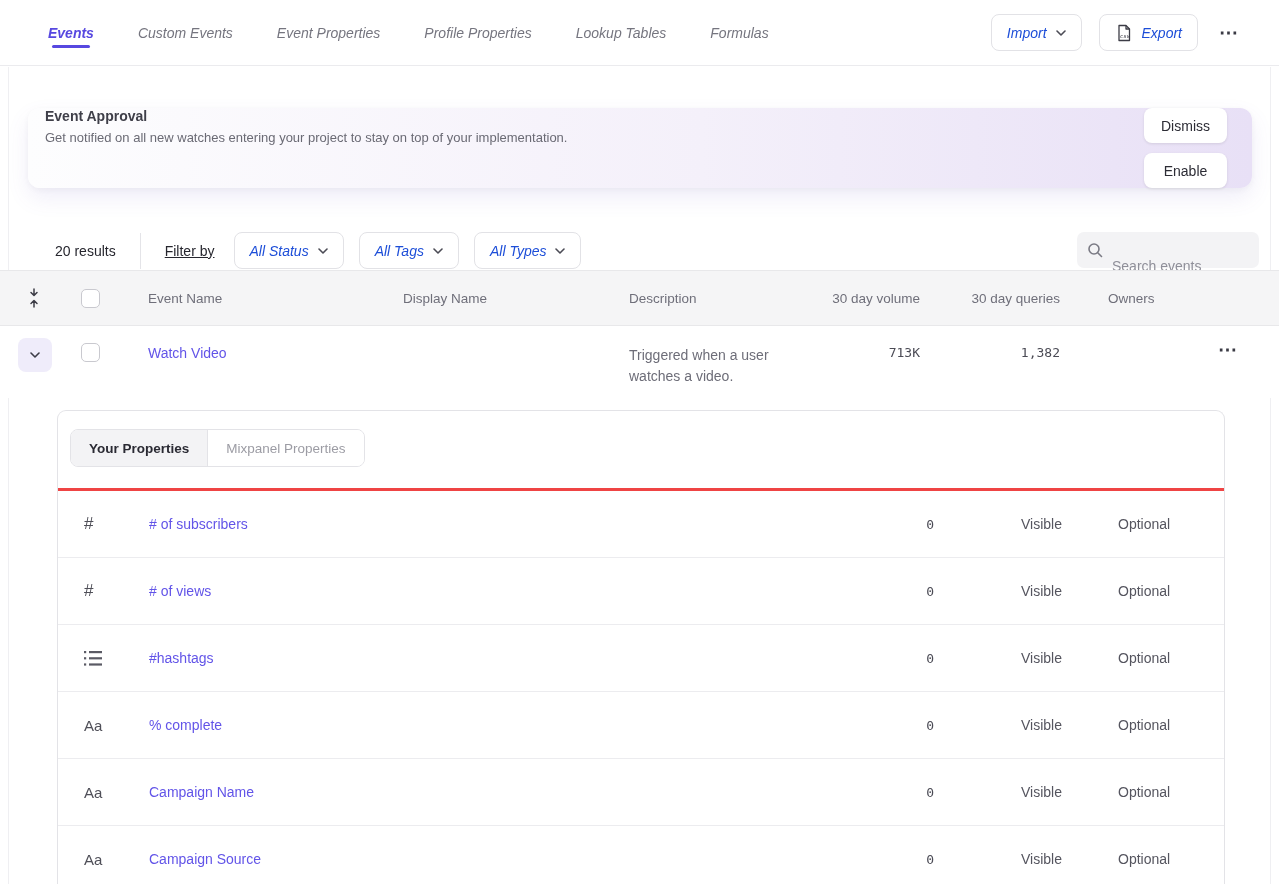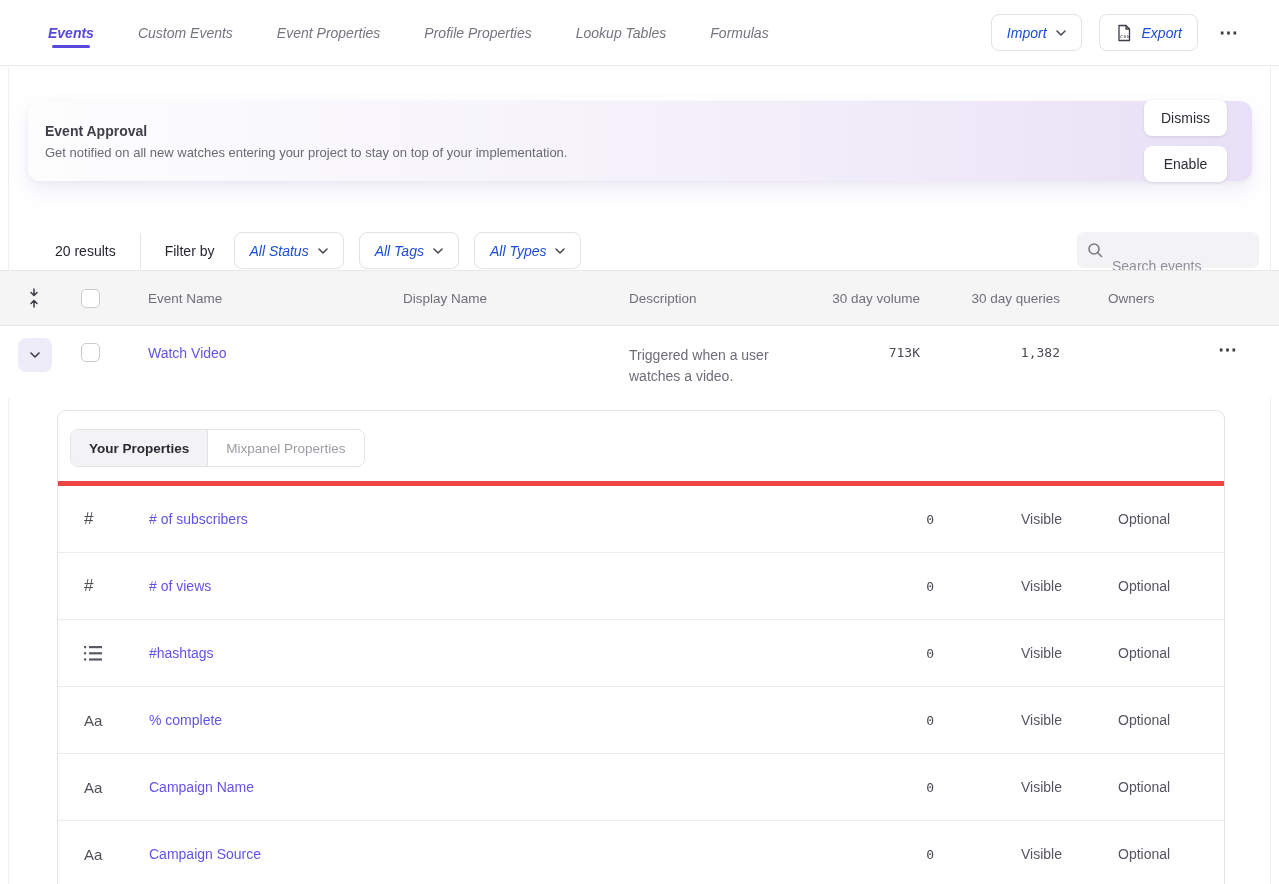--- a/index.html
+++ b/index.html
@@ -21,37 +21,37 @@
   .nav-right { margin-left:auto; display:flex; align-items:center; gap:17px; }
   .btn { display:inline-flex; align-items:center; gap:9px; height:37px; padding:6px 15px;
          background:#fff; border:1px solid #e2e2e6; border-radius:8px; font-size:14px; color:#1d4ed8;
          cursor:pointer; white-space:nowrap;font-style:italic; }
   .chev { width:10px; height:6px; }
   .chev path { stroke:#4b4b55; stroke-width:1.6; fill:none; stroke-linecap:round; stroke-linejoin:round; }
   .more-dots { font-size:19px; font-weight:bold; color:#3a3a44; letter-spacing:1px; width:28px; text-align:center; cursor:pointer; }
   .csv-ic { width:18px; height:18px; }
 
   
-  .banner { position:absolute; left:28px; top:101px; width:1224px; height:80px; border-radius:12px;
+  .banner { position:absolute; left:28px; top:108px; width:1224px; height:80px; border-radius:12px;
             background:linear-gradient(90deg,#fdfdfe 0%,#f4f0fa 55%,#e8e0f6 100%);
             box-shadow:0 10px 22px rgba(110,84,200,.10), 0 2px 6px rgba(0,0,0,.04);
-            display:flex; align-items:center; padding:0 25px 0 17px; }
+            display:flex; padding:0 25px 0 17px; }
   .banner-title { font-size:14px; font-weight:bold; color:#3f3f49; margin-bottom:6px; }
   .banner-desc { font-size:13px; color:#6a6a74; }
   .banner-actions { margin-left:auto; display:flex; gap:10px;flex-direction:column; }
   .banner-btn { height:36px; padding:0 17px; background:#fff; border:none; border-radius:8px;
                 font-size:14px; color:#2c2c35; box-shadow:0 1px 3px rgba(0,0,0,.10); cursor:pointer;
                 font-family:"Liberation Sans", sans-serif; }
 
   
   .filter-row { position:absolute; left:0; top:232px; width:1279px; height:37px;
                 display:flex; align-items:center; padding-left:55px; }
   .results-count { font-size:14px; color:#26262e; }
   .v-div { width:1px; height:36px; background:#e4e4e8; margin:0 24px 0 24px; }
-  .filter-by { font-size:14px; color:#26262e; margin-right:19px; }
+  .filter-by { font-size:14px; color:#26262e; margin-right:19px;text-decoration:underline; }
   .filter-btns { display:flex; gap:15px; }
   .search-box { position:absolute; right:20px; top:0; width:182px; height:36px; background:#f3f3f5;
                 border-radius:7px; display:flex; align-items:center; padding:0 10px; gap:9px; }
   .search-box input { border:none; background:transparent; outline:none; font-size:14px; color:#737373;
                 width:130px; font-family:"Liberation Sans", sans-serif;margin-top:32px; }
   .search-box input::placeholder { color:#8f8f99; }
   .search-ic { width:16px; height:16px; }
   .search-ic circle { fill:none; stroke:#7a7a84; stroke-width:1.6; }
   .search-ic line { stroke:#7a7a84; stroke-width:1.6; stroke-linecap:round; }
 
@@ -73,21 +73,21 @@
   .expander .chev path { stroke:#3c3c46; }
   .row-pad { padding-top:19px; }
   .event-link { color:#6254e8; cursor:pointer; }
   .desc-text { color:#6d6d78; line-height:21px; padding-right:18px; }
   .num { font-family:"DejaVu Sans Mono", monospace; font-size:13px; color:#4b4b55; }
   .row-more { padding-top:12px; padding-left:28px; }
 
   
   .props { position:absolute; left:57px; top:410px; width:1168px; height:474px;
            border:1px solid #e3e3e7; border-bottom:none; border-radius:9px 9px 0 0; background:#fff; }
-  .props-tabs { padding:18px 12px 14px 12px; border-bottom:5px solid #ef4444; }
+  .props-tabs { padding:18px 12px 21px 12px; border-bottom:3px solid #ef4444; }
   .tab-group { display:inline-flex; border:1px solid #e3e3e7; border-radius:8px; overflow:hidden; }
   .ptab { height:36px; display:flex; align-items:center; padding:0 18px; font-size:13.5px; cursor:pointer; }
   .ptab.active { background:#f3f3f5; color:#2a2a33; font-weight:bold; border-right:1px solid #e3e3e7; }
   .ptab.inactive { background:#fff; color:#9c9ca4; }
 
   .prop-grid { display:grid; grid-template-columns:91px 1fr 187px 97px 106px; align-items:center;
                height:67px; border-bottom:1px solid #ececef; font-size:14px; }
   .prop-icon { padding-left:26px; color:#4f4f58; font-size:17px; }
   .prop-icon .list-ic { width:18px; height:15px; display:block; }
   .list-ic rect { fill:#5a5a64; }

